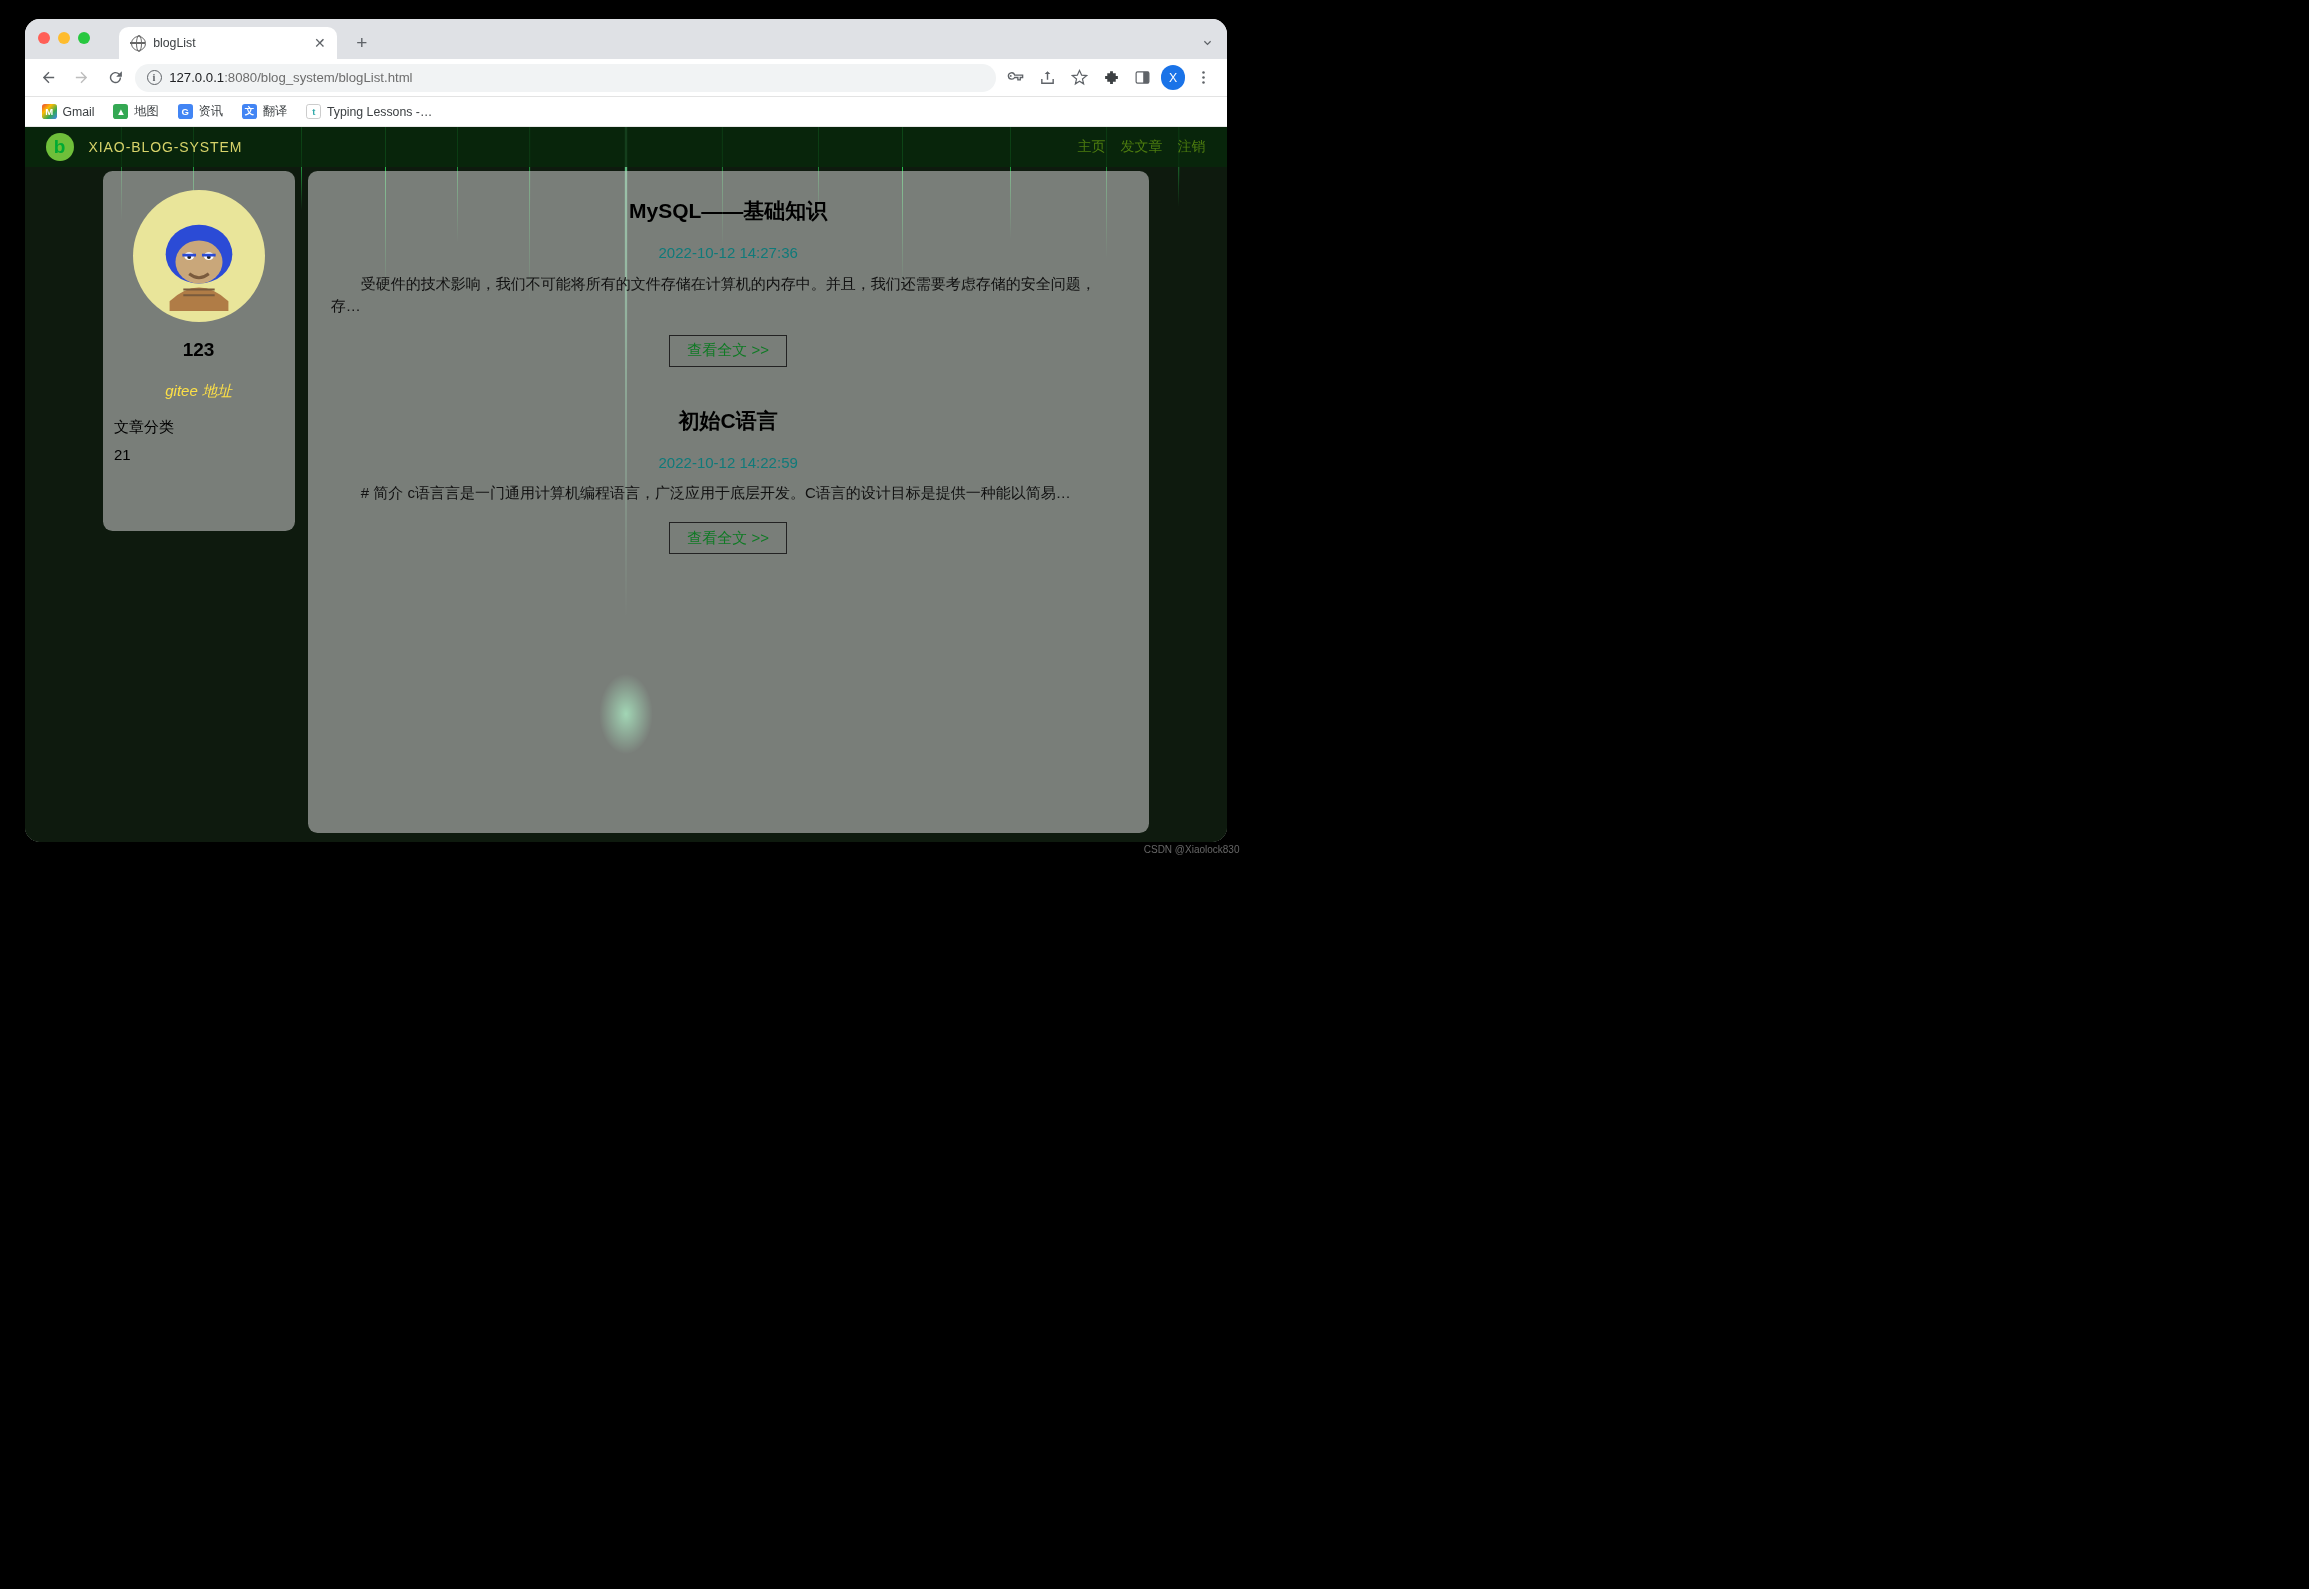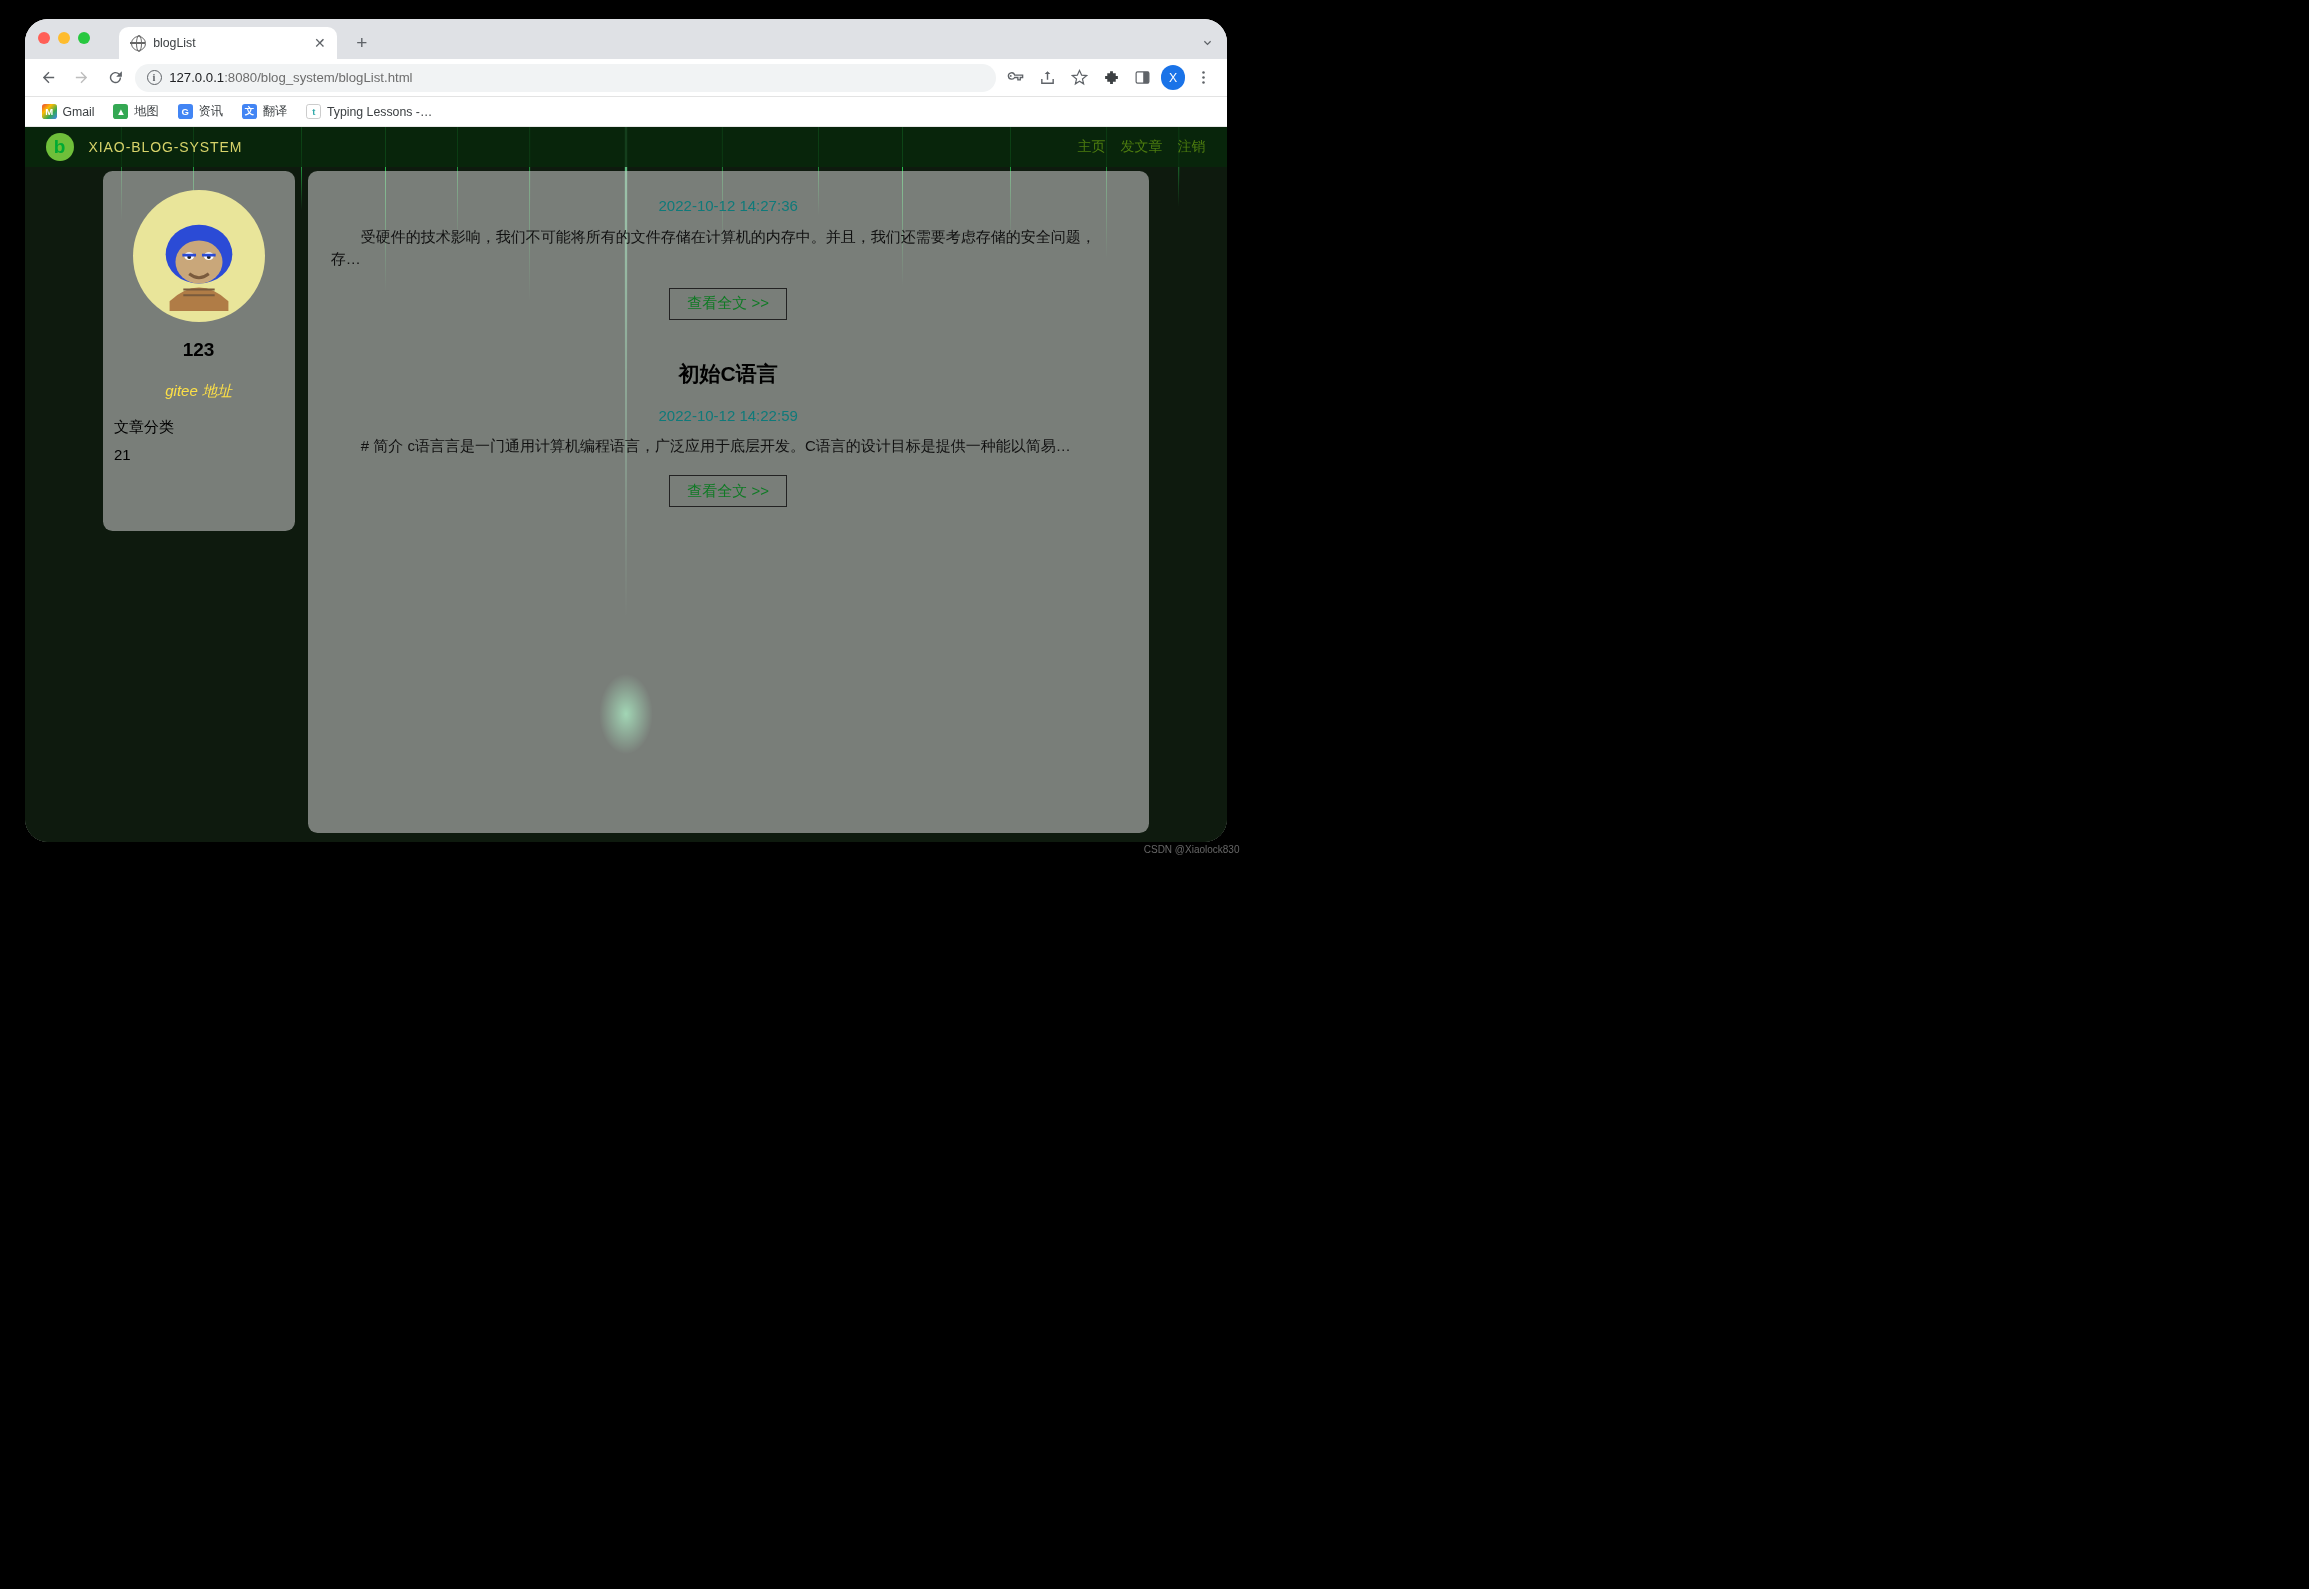--- a/index.html
+++ b/index.html
@@ -1,18 +1,18 @@
 <!DOCTYPE html>
 <html style="font-size:15px"><head>
 <meta charset="utf-8">
 <style>
   *{box-sizing:border-box;margin:0;padding:0;font-family:-apple-system,BlinkMacSystemFont,"Segoe UI",Helvetica,Arial,sans-serif;}
   body{background:#000;width:1249px;height:859px;overflow:hidden;position:relative;}
   
-  .browser{position:absolute;left:24.6px;top:19px;width:1202px;height:823px;background:#fff;border-radius:23px;overflow:hidden;box-shadow:0 0 0 0.9px rgba(0,0,0,.15);}
+  .browser{position:absolute;left:24.6px;top:19px;width:1202px;height:823px;background:#fff;border-radius:15px;overflow:hidden;box-shadow:0 0 0 0.9px rgba(0,0,0,.15);}
   
   .tab-strip{height:40px;background:#dfe1e5;display:flex;align-items:flex-end;padding:0 7.6px;position:relative;}
   .traffic{position:absolute;left:13.2px;top:13.2px;display:flex;gap:7.6px;}
   .traffic span{width:12.3px;height:12.3px;border-radius:50%;}
   .t-red{background:#ff5f57;}
   .t-yel{background:#febc2e;}
   .t-grn{background:#28c840;}
   .tab{margin-left:87px;height:32px;background:#fff;border-radius:9.5px 9.5px 0 0;display:flex;align-items:center;gap:7.6px;padding:0 11.4px;min-width:218px;font-size:12.3px;color:#3c4043;}
   .globe{width:15px;height:15px;border:1.4px solid #666;border-radius:50%;position:relative;flex:0 0 15px;}
   .globe::before{content:"";position:absolute;left:4.7px;top:-1.4px;width:3.8px;height:15px;border:1.4px solid #666;border-radius:50%;}
@@ -223,20 +223,21 @@
           <span>分类</span>
         </div>
         <div class="stat-row vals">
           <span>2</span>
           <span>1</span>
         </div>
       </div>
 
       <div class="panel main">
         <div class="post">
+          <h2>MySQL——基础知识</h2>
           <div class="date">2022-10-12 14:27:36</div>
           <div class="excerpt">受硬件的技术影响，我们不可能将所有的文件存储在计算机的内存中。并且，我们还需要考虑存储的安全问题，存…</div>
           <a class="readmore">查看全文 &gt;&gt;</a>
         </div>
         <div class="post">
           <h2>初始C语言</h2>
           <div class="date">2022-10-12 14:22:59</div>
           <div class="excerpt"># 简介 c语言言是一门通用计算机编程语言，广泛应用于底层开发。C语言的设计目标是提供一种能以简易…</div>
           <a class="readmore">查看全文 &gt;&gt;</a>
         </div>

